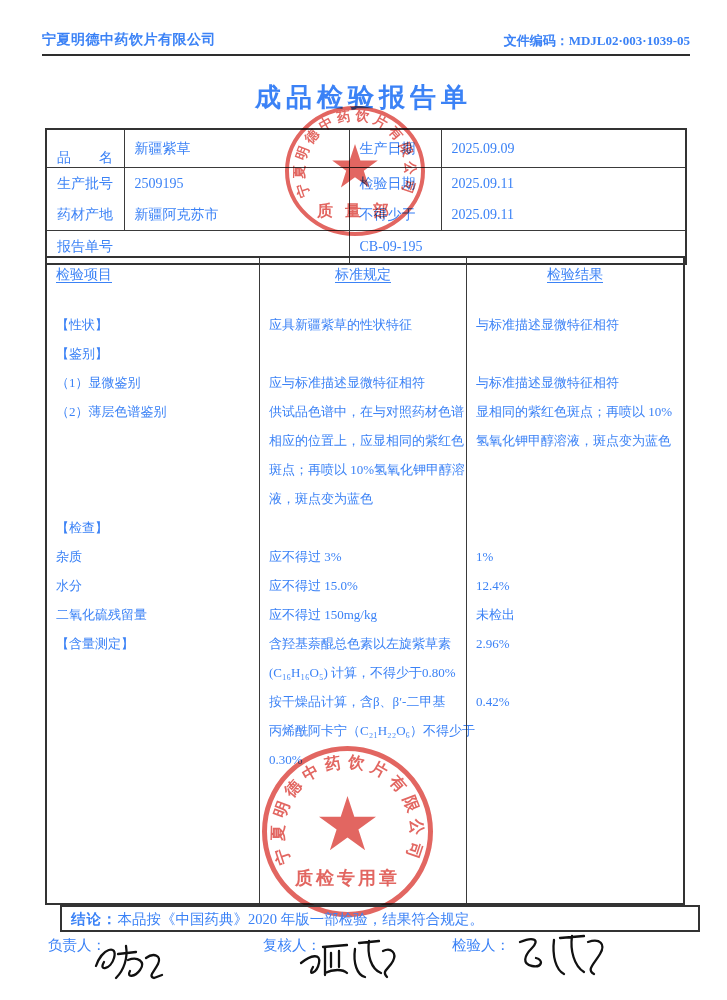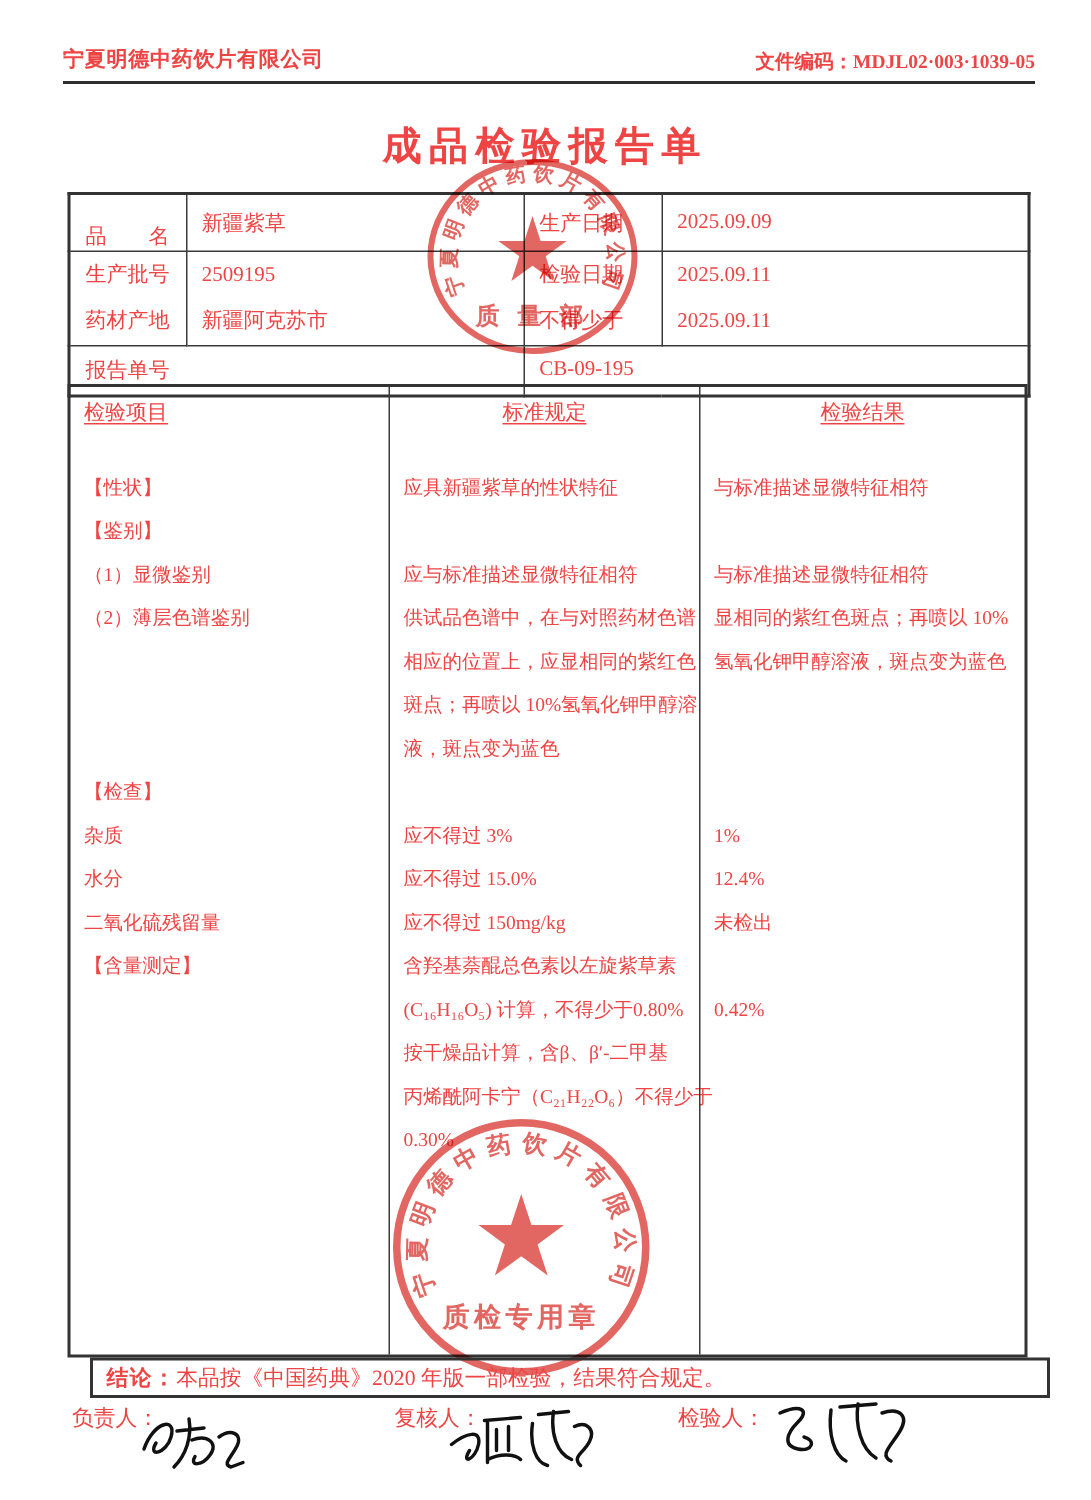--- a/index.html
+++ b/index.html
@@ -1,17 +1,17 @@
 <!DOCTYPE html>
 <html><head>
 <meta charset="utf-8">
 <style>
   html,body{margin:0;padding:0;background:#ffffff;}
   .page{position:relative;width:727px;height:1000px;background:#ffffff;overflow:hidden;
-        font-family:"Liberation Serif","DejaVu Serif",serif;color:#ef4444;}
+        font-family:"Liberation Serif","DejaVu Serif",serif;color:#3b82f6;}
   .abs{position:absolute;}
 
   
   .hdr-company{left:42px;top:31px;font-size:14px;font-weight:bold;letter-spacing:.5px;}
   .hdr-code{right:37px;top:32px;font-size:13px;font-weight:bold;}
   .hdr-rule{left:42px;top:54px;width:648px;border-top:2px solid #2e2e2e;height:0;}
 
   
   .title{left:0;top:80px;width:727px;text-align:center;font-size:26px;font-weight:bold;letter-spacing:5px;}
 
@@ -139,20 +139,21 @@
       <div class="line"></div>
       <div class="line">与标准描述显微特征相符</div>
       <div class="line">显相同的紫红色斑点；再喷以 10%</div>
       <div class="line">氢氧化钾甲醇溶液，斑点变为蓝色</div>
       <div class="line"></div>
       <div class="line"></div>
       <div class="line"></div>
       <div class="line">1%</div>
       <div class="line">12.4%</div>
       <div class="line">未检出</div>
+      <div class="line">2.96%</div>
       <div class="line"></div>
       <div class="line">0.42%</div>
       <div class="line"></div>
       <div class="line"></div>
     </div>
   </div>
 
   <svg class="abs stamp" style="left:283px;top:104px;" width="146" height="136" viewBox="0 0 146 136">
     <defs>
         <path id="arcTop" d="M 27.8 92.5 A 51 51 0 1 1 116.2 92.5" fill="none"></path>

